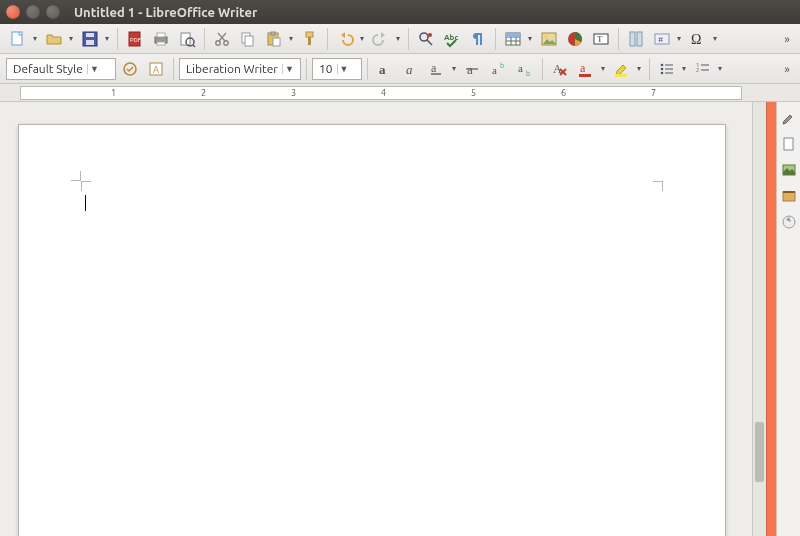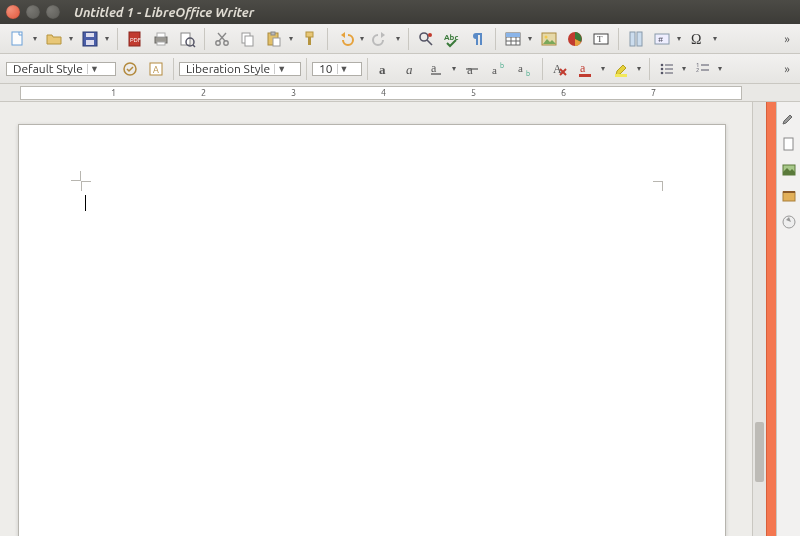--- a/index.html
+++ b/index.html
@@ -11,21 +11,20 @@
     overflow: hidden;
     position: relative;
   }
   
   .titlebar {
     height: 24px;
     background: linear-gradient(#4c4b46, #3c3b37);
     display: flex; align-items: center;
     padding: 0 6px;
     color: #dfdbd2;
-    font-style: italic;
   }
   .win-btn {
     width: 14px; height: 14px; border-radius: 50%;
     margin-right: 6px;
     display: inline-block;
     box-shadow: inset 0 0 1px rgba(0,0,0,.5);
   }
   .win-close { background: radial-gradient(circle at 30% 30%, #f39079, #e2563b); }
   .win-min, .win-max { background: radial-gradient(circle at 30% 30%, #7a7974, #5c5b56); }
   .title-text { margin-left: 8px; font-weight: bold; font-size: 13px; }
@@ -48,21 +47,21 @@
   .tbtn svg { width: 18px; height: 18px; }
   .tbtn.wdrop { width: 34px; justify-content: flex-start; padding-left:3px; position:relative;}
   .tbtn.wdrop::after {
     content:"▾"; position:absolute; right:3px; font-size:8px; color:#555;
   }
   .sep { width: 1px; height: 22px; background: #c9c7c1; margin: 0 3px; }
   .overflow { margin-left:auto; width:14px; text-align:center; color:#555; cursor:pointer;}
 
   
   .combo {
-    height: 14px;
+    height: 22px;
     background: #fff;
     border: 1px solid #b0aea8;
     display: flex; align-items: center;
     padding: 0 4px 0 6px;
     font-size: 12px;
     color: #333;
     cursor: pointer;
   }
   .combo .arrow {
     width: 14px; text-align: center; font-size: 9px; color:#555;
@@ -340,21 +339,21 @@
       </svg>
   </div>
   <div class="tbtn">
     <svg viewBox="0 0 18 18">
         <rect x="3" y="3" width="12" height="12" fill="#fff" stroke="#b38a3e"></rect>
         <text x="6" y="13" font-size="9" fill="#b38a3e">A</text>
       </svg>
   </div>
   <div class="sep"></div>
   <div class="combo font">
-    <span style="white-space:nowrap; overflow:hidden;">Liberation Style</span>
+    <span style="white-space:nowrap; overflow:hidden;">Liberation Writer</span>
     <span class="arrow">▼</span>
   </div>
   <div class="sep"></div>
   <div class="combo size">
     <span>10</span>
     <span class="arrow">▼</span>
   </div>
   <div class="sep"></div>
   <div class="tbtn">
     <svg viewBox="0 0 18 18">

